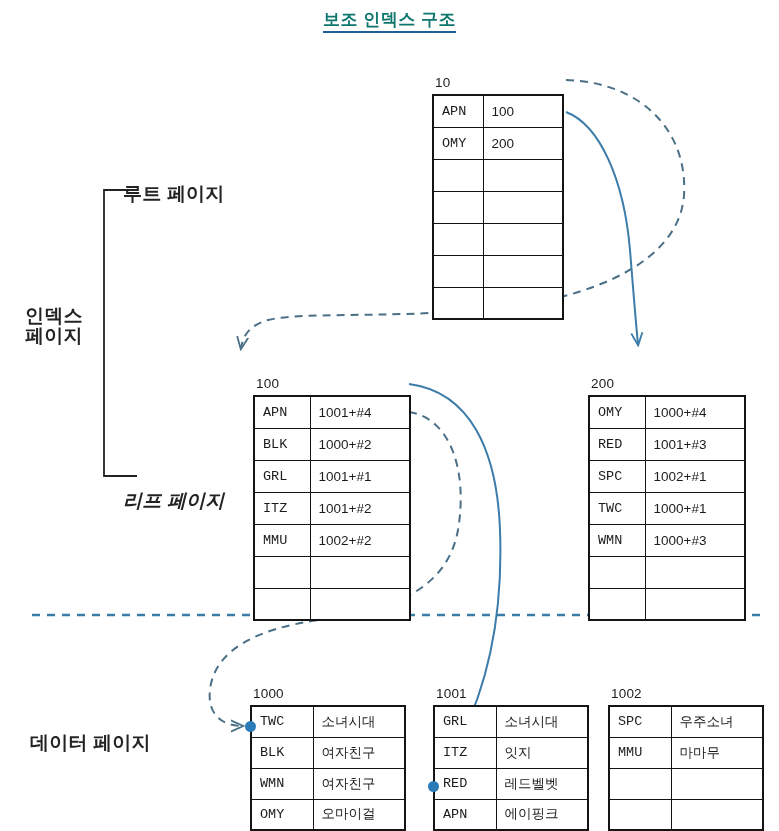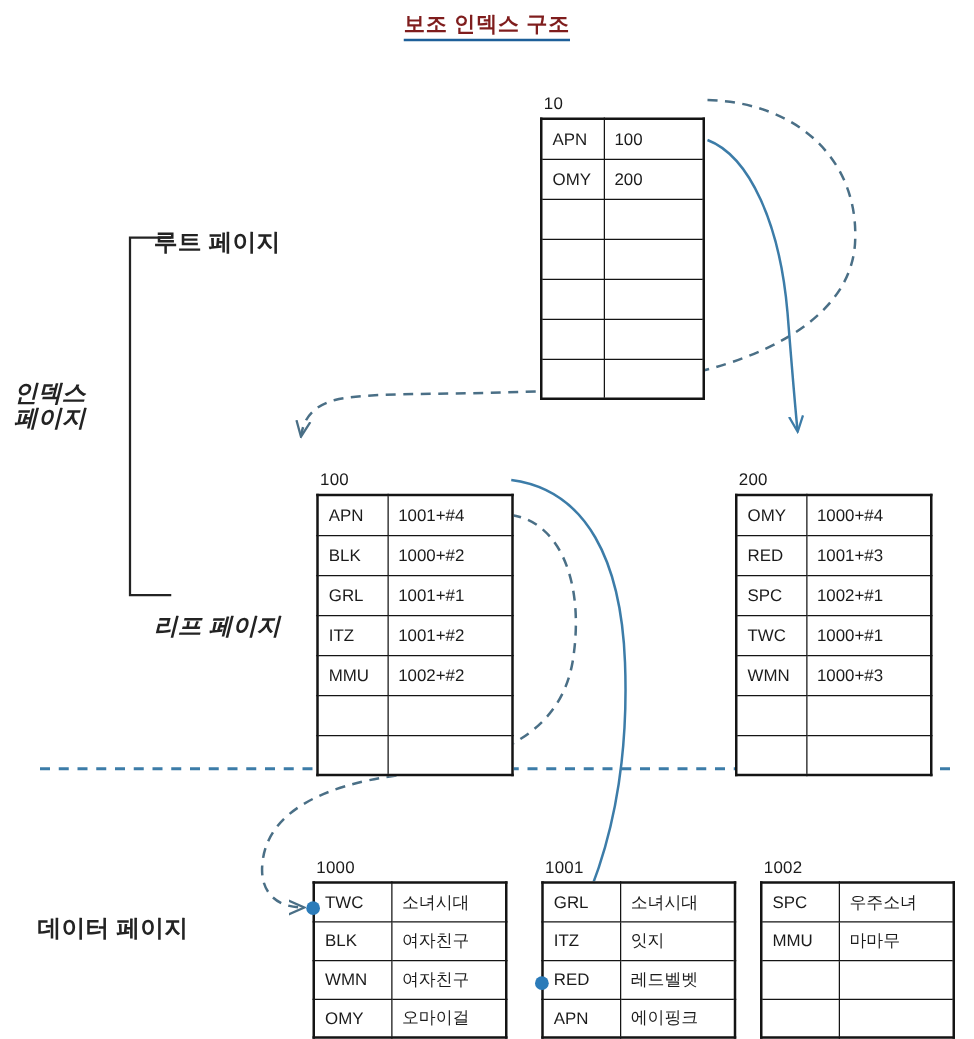--- a/index.html
+++ b/index.html
@@ -27,21 +27,21 @@
   }
 
   
   .title {
     position: absolute;
     left: 0; right: 0;
     top: 8px;
     text-align: center;
     font-size: 17px;
     font-weight: bold;
-    color: #7f1d1d;
+    color: #0f766e;
     letter-spacing: 0.5px;
   }
   .title span {
     border-bottom: 2px solid #1d5f99;
     padding-bottom: 2px;
   }
 
   
   .page-block { position: absolute; margin-top: 31px; }
   .page-label {
@@ -61,21 +61,21 @@
   table.page td {
     border: 1px solid #141414;
     height: 32px;
     padding: 0 8px;
     font-size: 13.5px;
     color: #1b1b1b;
     vertical-align: middle;
     white-space: nowrap;
     overflow: hidden;
   }
-  table.page td.key   { font-family: Liberation Sans, sans-serif; }
+  table.page td.key   { font-family: Liberation Mono, monospace; }
   table.page td.val   { font-family: "Liberation Sans", "DejaVu Sans", sans-serif; }
   td.empty { color: transparent; }
 
   
   #page-root table.page td.key { width: 50px; }
   #page-root table.page td.val { width: 80px; }
 
   
   .leaf table.page td.key { width: 56px; }
   .leaf table.page td.val { width: 100px; }
@@ -134,21 +134,21 @@
              C 449 762 440 775 434 782" fill="none" stroke="#3c7ca8" stroke-width="2" marker-end="url(#arrow-solid)"></path>
 
     <path d="M 409 412 C 450 418 468 470 458 530 C 448 585 400 610 320 620
              C 258 628 214 650 210 690 C 207 716 224 726 242 726" fill="none" stroke="#4a6f86" stroke-width="2" stroke-dasharray="8 6" marker-end="url(#arrow-dash)"></path>
 
     <path d="M 137 190 L 104 190 L 104 476 L 137 476" fill="none" stroke="#232323" stroke-width="1.8"></path>
   </svg>
 
   <div class="side-label" style="left:123px; top:181px;">루트 페이지</div>
 
-  <div class="side-label multiline" style="left:11px; top:306px;font-style:italic;">
+  <div class="side-label multiline" style="left:25px; top:306px;">
     <div>인덱스</div>
     <div>페이지</div>
   </div>
 
   <div class="side-label" style="left:123px; top:488px;font-style:italic;">리프 페이지</div>
 
   <div class="side-label" style="left:30px; top:730px;">데이터 페이지</div>
 
   <div class="page-block" id="page-root" style="left:432px; top:44px;">
     <div class="page-label">10</div>

